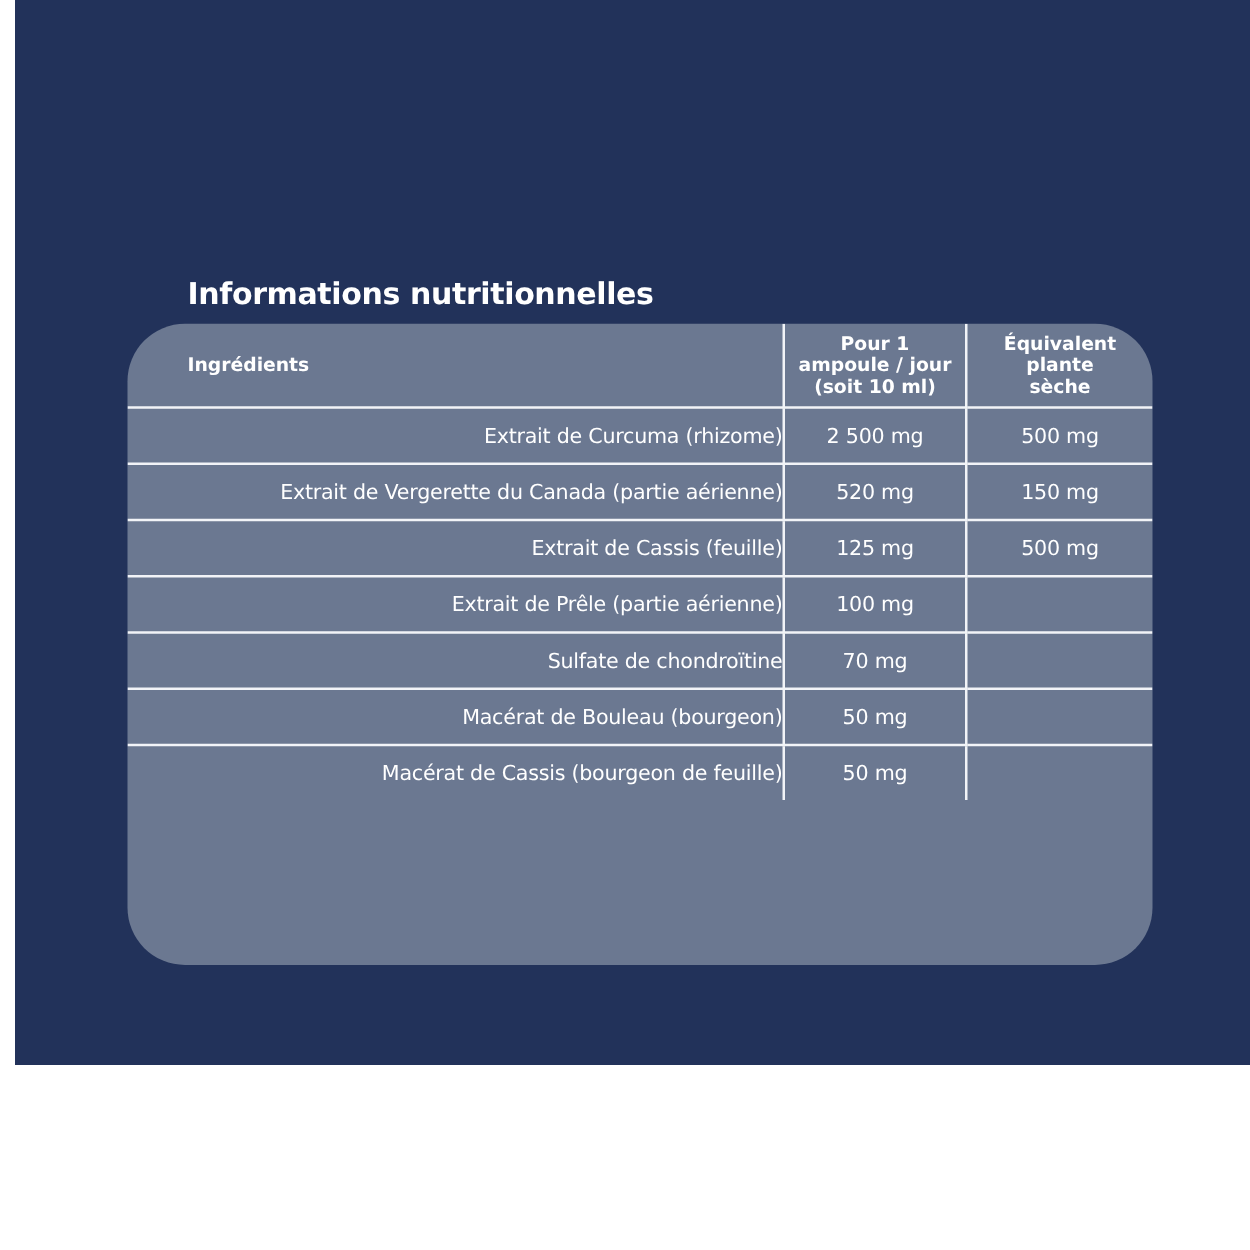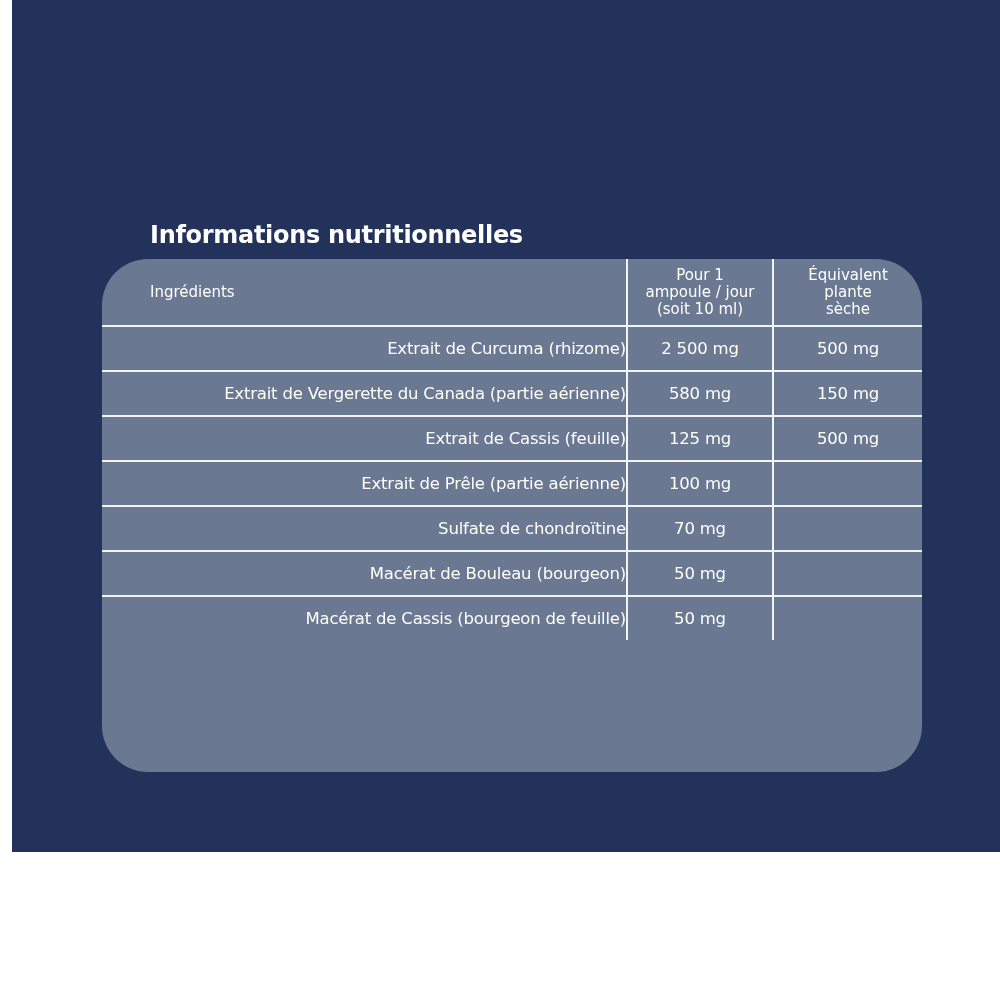--- a/index.html
+++ b/index.html
@@ -57,21 +57,21 @@
     }
     table.nutri th:last-child, table.nutri td:last-child {
       border-right: none;
     }
     table.nutri tr:last-child td {
       border-bottom: none;
     }
     table.nutri thead th {
       height: 66px;
       font-size: 15px;
-      font-weight: normal;
+      font-weight: bold;
       line-height: 17px;
       text-align: center;
     }
     table.nutri thead th.ing-head {
       text-align: left;
       padding-left: 48px;
       font-size: 15px;
     }
     table.nutri tbody td {
       height: 43px;
@@ -133,21 +133,21 @@
         </tr>
       </thead>
       <tbody>
         <tr>
           <td class="ing">Extrait de Curcuma (rhizome)</td>
           <td class="num">2 500 mg</td>
           <td class="num">500 mg</td>
         </tr>
         <tr>
           <td class="ing">Extrait de Vergerette du Canada (partie aérienne)</td>
-          <td class="num">580 mg</td>
+          <td class="num">520 mg</td>
           <td class="num">150 mg</td>
         </tr>
         <tr>
           <td class="ing">Extrait de Cassis (feuille)</td>
           <td class="num">125 mg</td>
           <td class="num">500 mg</td>
         </tr>
         <tr>
           <td class="ing">Extrait de Prêle (partie aérienne)</td>
           <td class="num">100 mg</td>

